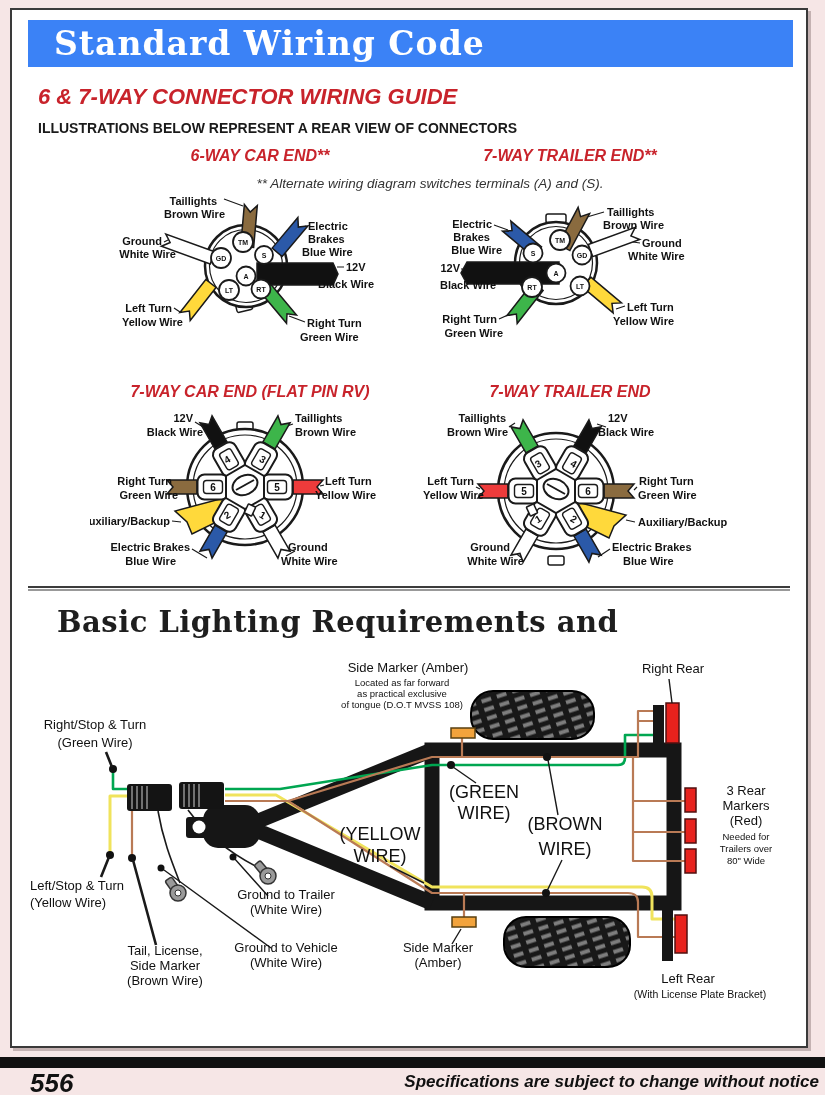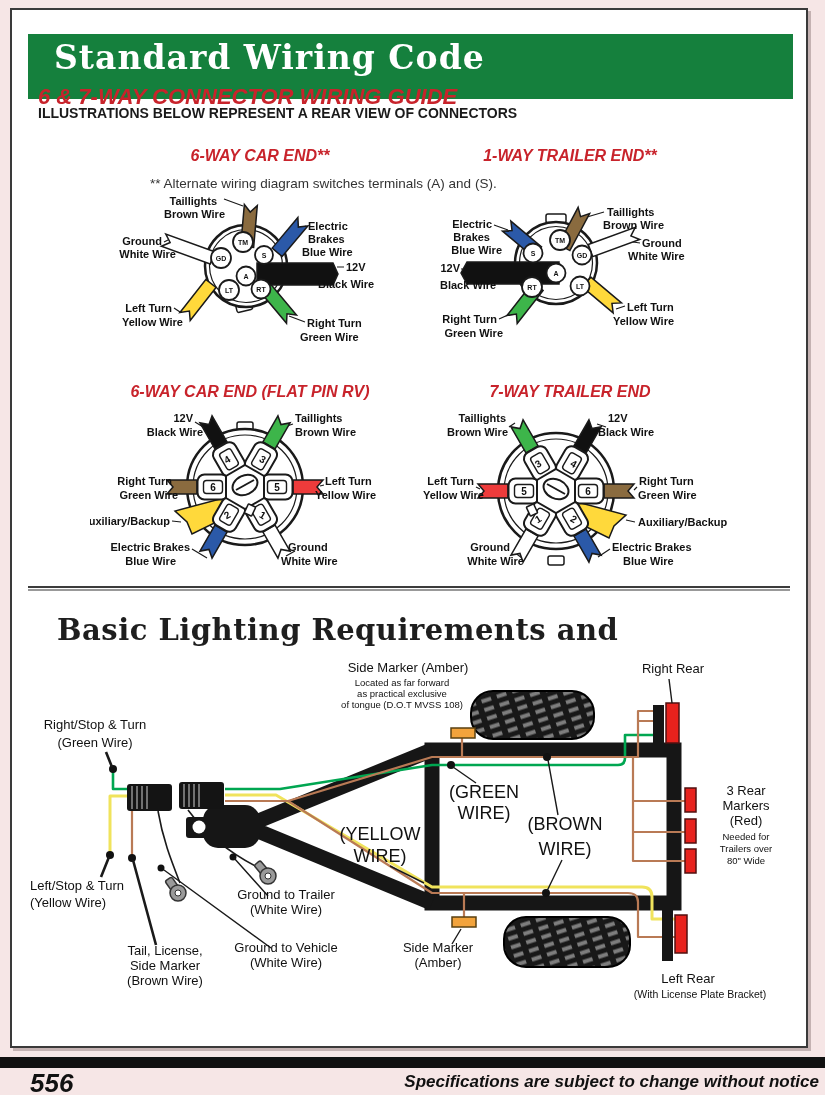--- a/index.html
+++ b/index.html
@@ -1,27 +1,27 @@
 <!DOCTYPE html>
 <html><head>
 <meta charset="utf-8">
 <style>
   html,body{margin:0;padding:0;}
   body{width:825px;height:1095px;position:relative;background:#f6e6e6;font-family:"Liberation Sans",sans-serif;overflow:hidden;}
   .abs{position:absolute;}
   .frame{left:10px;top:8px;width:794px;height:1036px;background:#fff;border:2px solid #3a3a3a;box-shadow:3px 3px 0 #c4b2b2;}
-  .hbar{left:28px;top:34px;width:765px;height:65px;background:#15803d;}
+  .hbar{left:28px;top:20px;width:765px;height:47px;background:#3b82f6;}
   .htitle{position:absolute;left:26px;top:2px;color:#fff;font-family:"DejaVu Serif","Liberation Serif",serif;font-weight:bold;font-size:33px;letter-spacing:1px;line-height:43px;white-space:nowrap;}
   .redh{color:#c8232b;font-style:italic;font-weight:bold;white-space:nowrap;}
   .g1{left:38px;top:84px;font-size:22px;letter-spacing:0;}
-  .sub{left:38px;top:105px;font-weight:bold;font-size:14px;color:#1a1a1a;white-space:nowrap;text-align:center;}
+  .sub{left:38px;top:120px;font-weight:bold;font-size:14px;color:#1a1a1a;white-space:nowrap;text-align:center;}
   .ctitle{font-size:16px;text-align:center;}
-  .note{left:150px;top:176px;width:560px;font-size:13.5px;color:#333;}
+  .note{left:150px;top:176px;width:560px;text-align:center;font-style:italic;font-size:13.5px;color:#333;}
   .divider{left:28px;top:586px;width:762px;height:1px;border-top:2px solid #3c3c3c;border-bottom:2px solid #999;}
-  .h2{left:57px;top:604px;font-family:"DejaVu Serif","Liberation Serif",serif;font-weight:bold;font-size:29px;color:#1e1e1e;line-height:36px;letter-spacing:0.5px;margin-top:8px;}
+  .h2{left:57px;top:604px;font-family:"DejaVu Serif","Liberation Serif",serif;font-weight:bold;font-size:29px;color:#1e1e1e;line-height:36px;letter-spacing:0.5px;}
   .fbar{left:0;top:1057px;width:825px;height:11px;background:#111;}
   .fnum{left:30px;top:1068px;font-size:26px;font-weight:bold;font-style:italic;color:#111;text-align:right;}
   .fnote{right:6px;top:1072px;font-size:17px;font-style:italic;color:#111;font-weight:bold;}
   
   .co{fill:#fff;stroke:#1a1a1a;stroke-width:2.5;}
   .ci{fill:none;stroke:#1a1a1a;stroke-width:1.2;}
   .wht{fill:#fff;stroke:#1a1a1a;stroke-width:1.5;}
   .stub polygon{stroke:#1a1a1a;stroke-width:1.5;}
   .term circle{fill:#fff;stroke:#1a1a1a;stroke-width:1.8;}
   .term text{font-family:"Liberation Sans",sans-serif;font-weight:bold;font-size:7px;fill:#111;text-anchor:middle;}
@@ -55,21 +55,21 @@
 <div class="frame abs"></div>
 
 <div class="hbar abs">
   <span class="htitle">Standard Wiring Code</span>
 </div>
 
 <div class="abs redh g1">6 &amp; 7-WAY CONNECTOR WIRING GUIDE</div>
 <div class="abs sub">ILLUSTRATIONS BELOW REPRESENT A REAR VIEW OF CONNECTORS</div>
 
 <div class="abs redh ctitle" style="left:100px;top:147px;width:320px;">6-WAY CAR END**</div>
-<div class="abs redh ctitle" style="left:405px;top:147px;width:330px;">1-WAY TRAILER END**</div>
+<div class="abs redh ctitle" style="left:405px;top:147px;width:330px;">7-WAY TRAILER END**</div>
 <div class="abs note">** Alternate wiring diagram switches terminals (A) and (S).</div>
 
 <svg class="abs" style="left:100px;top:185px;" width="320" height="185">
   <path class="ll" d="M124,14 L143,21 M206,41 L198,44 M237,82 L244,82 M189,131 L205,137 M74,123 L80,127 M64,57 L70,54"></path>
   <g>
     <rect class="wht" x="136" y="116" width="16" height="10" rx="2" transform="rotate(-14 144 121)"></rect>
     <circle class="co" cx="146" cy="81" r="41"></circle>
     <circle class="ci" cx="146" cy="81" r="36.5"></circle>
   </g>
   <g class="stub">
@@ -150,21 +150,21 @@
     <text x="20" y="104">Black Wire</text>
     <text x="77" y="138" class="end">Right Turn</text>
     <text x="83" y="152" class="end">Green Wire</text>
     <text x="207" y="126">Left Turn</text>
     <text x="193" y="140">Yellow Wire</text>
     <text x="222" y="62">Ground</text>
     <text x="208" y="75">White Wire</text>
   </g>
 </svg>
 
-<div class="abs redh ctitle" style="left:85px;top:383px;width:330px;">6-WAY CAR END (FLAT PIN RV)</div>
+<div class="abs redh ctitle" style="left:85px;top:383px;width:330px;">7-WAY CAR END (FLAT PIN RV)</div>
 <div class="abs redh ctitle" style="left:405px;top:383px;width:330px;text-align:center;">7-WAY TRAILER END</div>
 
 <svg class="abs" style="left:90px;top:410px;" width="330" height="185">
   <path class="ll" d="M105,12 L118,20 M203,14 L194,17 M84,74 L90,76 M230,76 L234,75 M82,111 L91,112 M102,139 L117,148 M196,146 L205,141"></path>
   <g>
     <rect class="wht" x="147" y="12" width="16" height="9" rx="2"></rect>
     <circle class="co" cx="155" cy="77" r="58"></circle>
     <circle class="ci" cx="155" cy="77" r="52"></circle>
   </g>
   <g class="stub">

